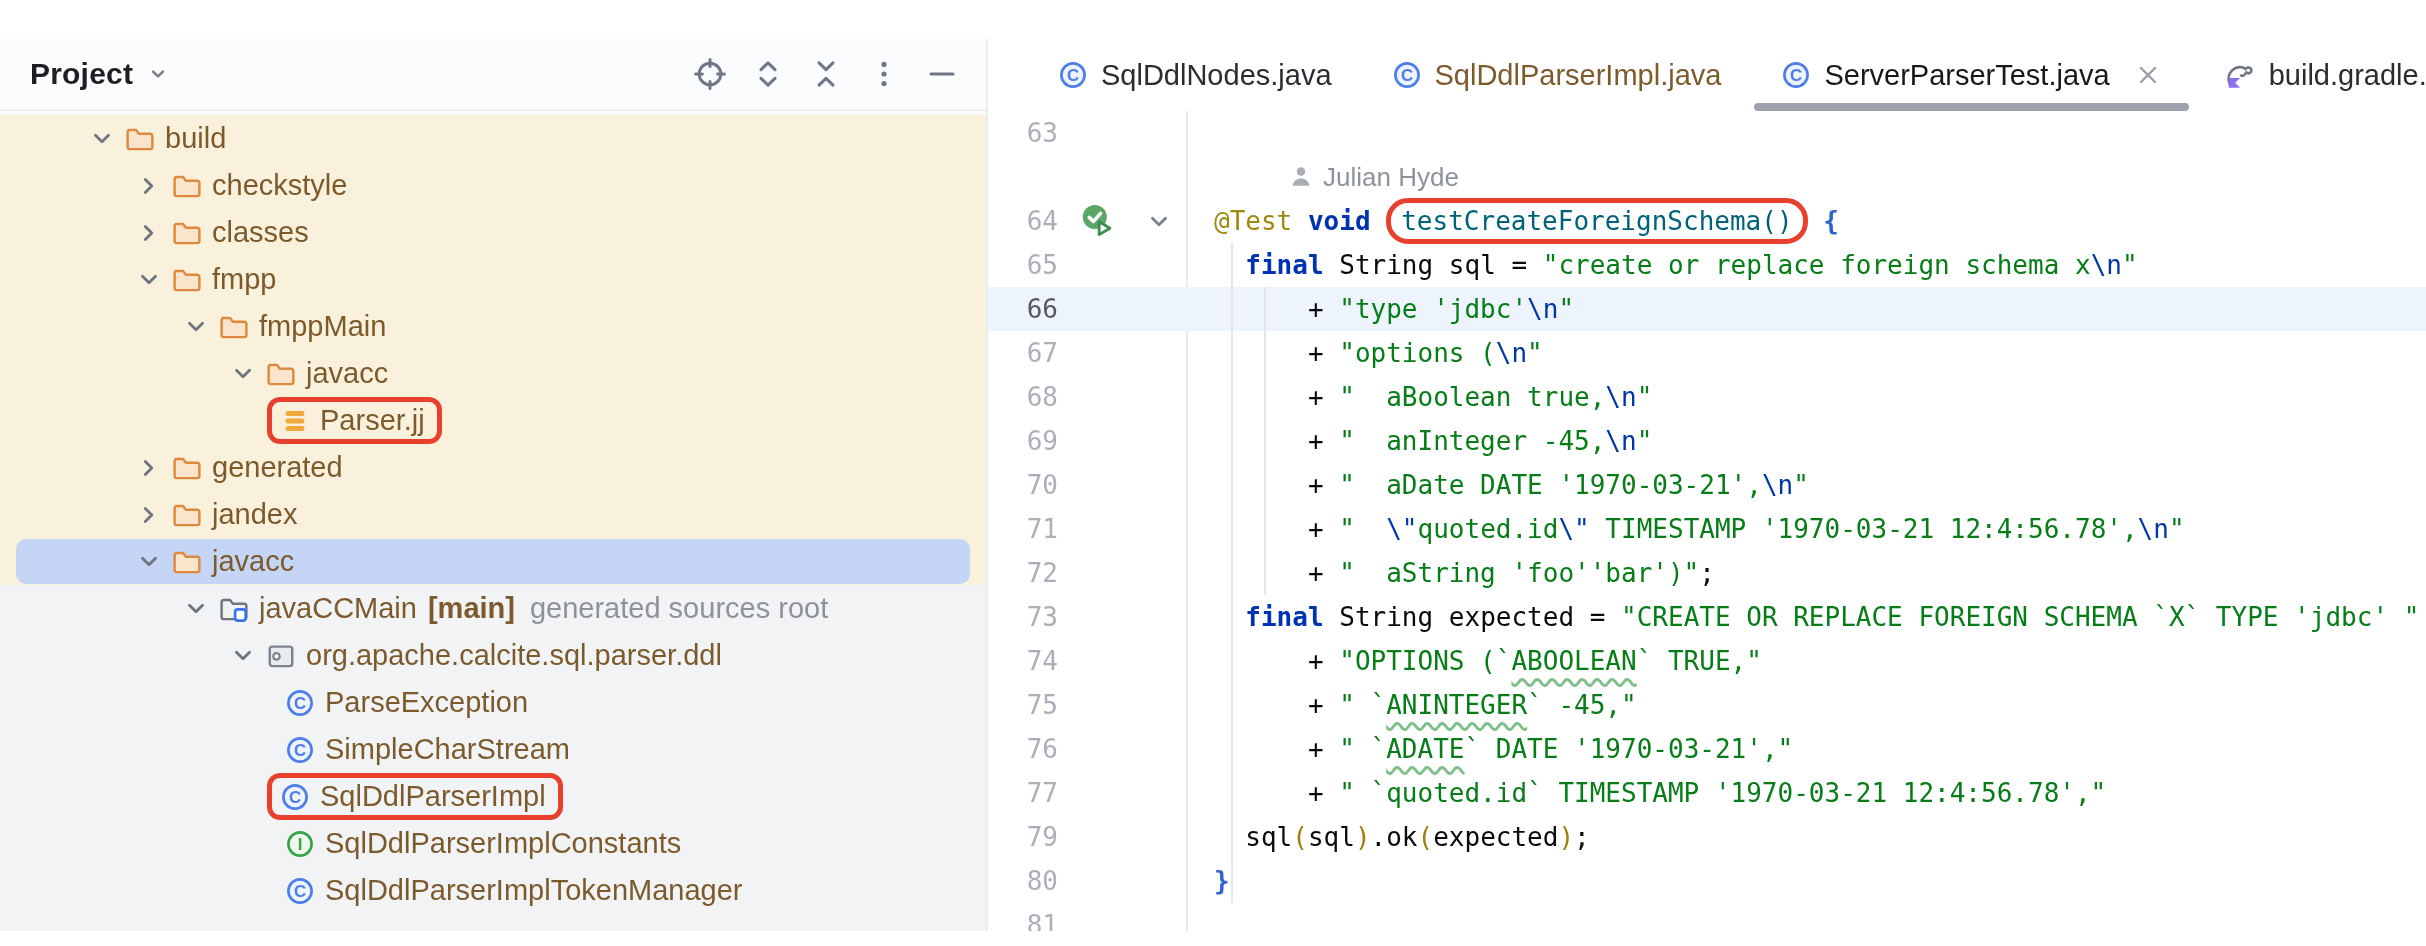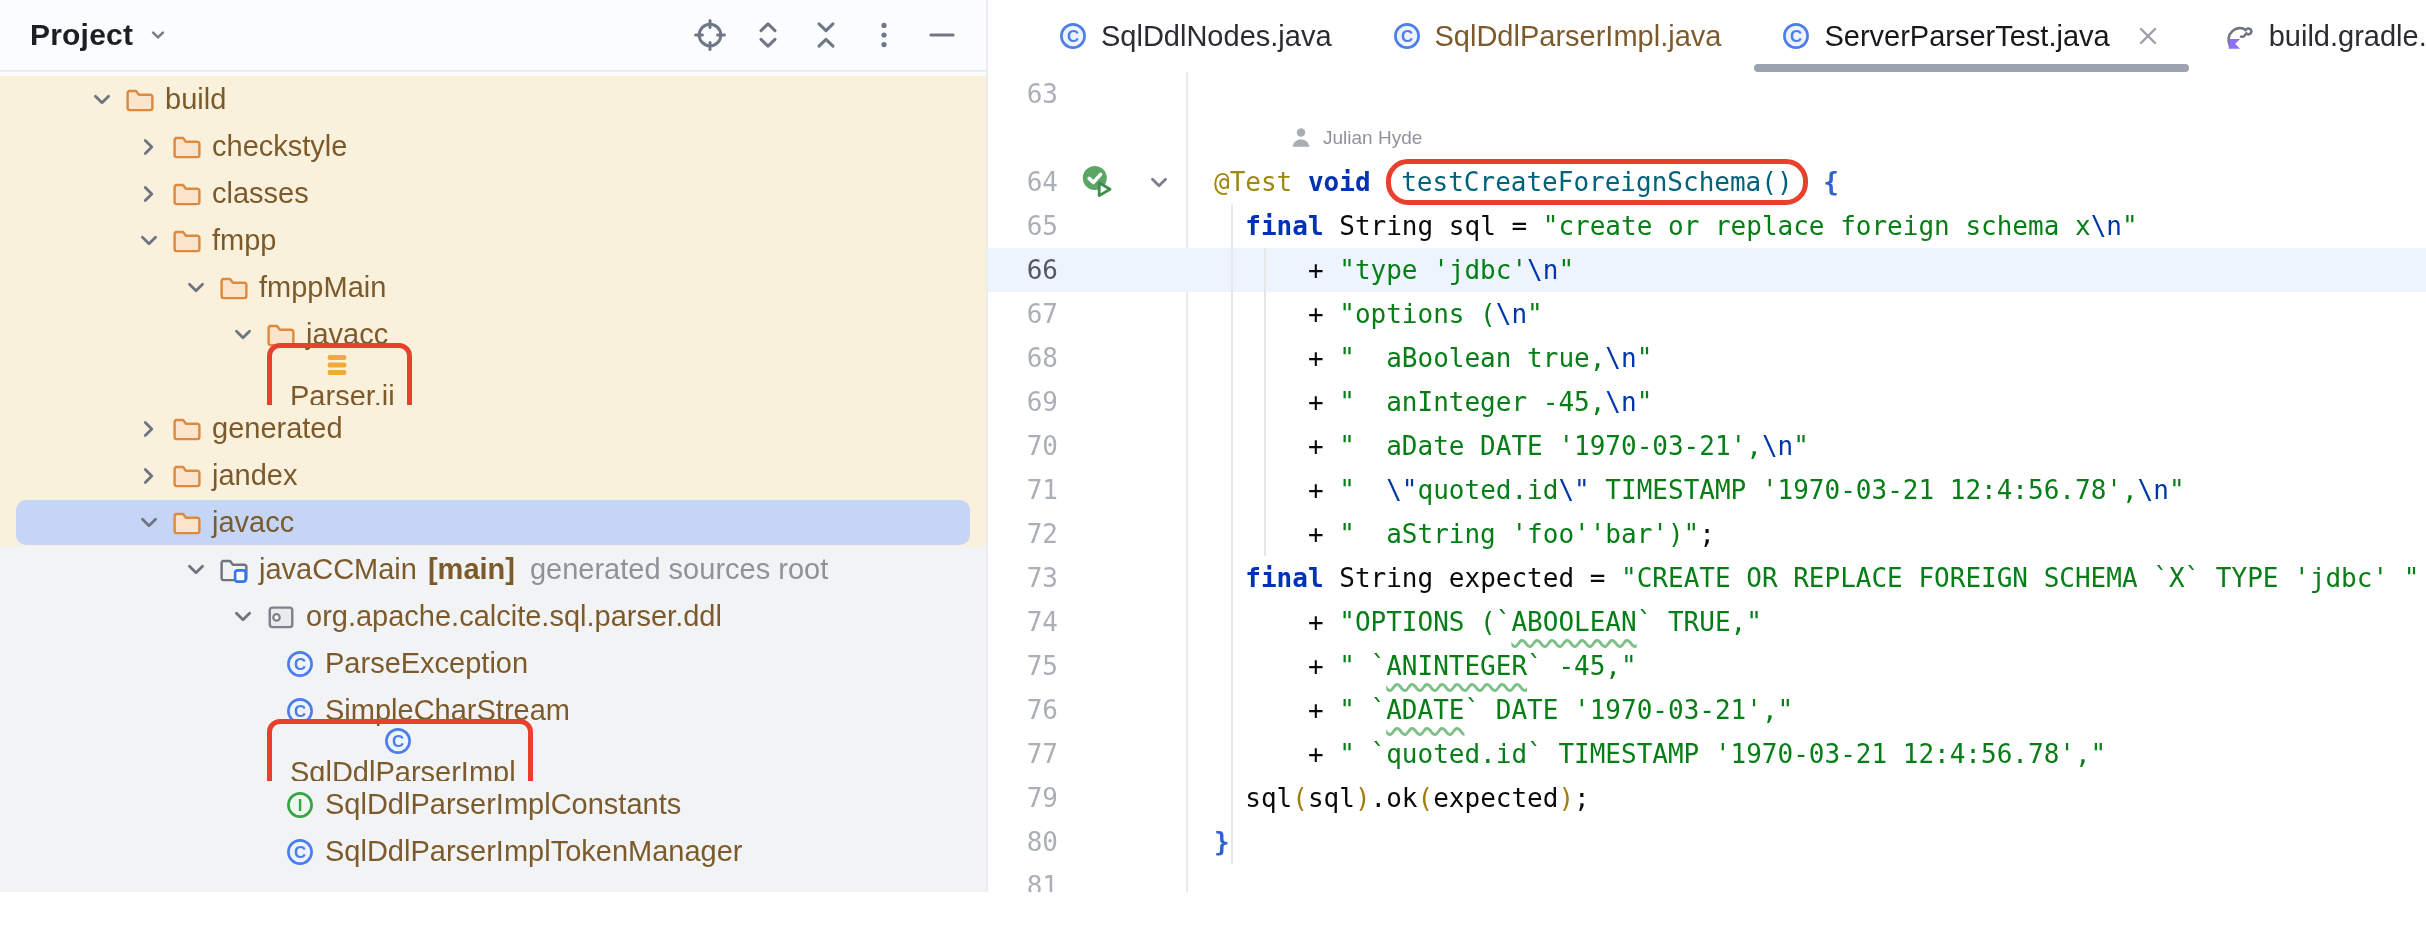--- a/index.html
+++ b/index.html
@@ -1,17 +1,17 @@
 <!DOCTYPE html>
 <html><head>
 <meta charset="utf-8">
 <style>
   html,body{margin:0;padding:0;background:#fff;}
   #app{position:relative;width:2426px;height:892px;background:#e5e5e5;overflow:hidden;
-       font-family:"Liberation Sans","DejaVu Sans",sans-serif;}
+       font-family:"Liberation Sans","DejaVu Sans",sans-serif;margin-top:39px;}
 
   
   .panel{position:absolute;left:0;top:0;width:986px;height:946px;background:#FBFCFD;}
   .panel-header{position:absolute;top:0;left:0;width:986px;height:72px;box-sizing:border-box;
                 border-bottom:2px solid #EBECF0;display:flex;align-items:center;
                 padding:0 26px 0 30px;}
   .panel-title{font-size:30px;font-weight:700;color:#1E1F22;letter-spacing:.2px;}
   .title-chev{margin-left:12px;display:flex;}
   .toolbar{margin-left:auto;display:flex;align-items:center;gap:22px;}
   .tbtn{width:36px;height:36px;display:flex;align-items:center;justify-content:center;border-radius:6px;}
@@ -25,21 +25,21 @@
   .row-content{position:relative;display:flex;align-items:center;}
   .chev{width:30px;display:flex;justify-content:center;flex:none;}
   .ticon{width:30px;height:30px;flex:none;margin-left:8px;display:flex;}
   .ticon.nochev{margin-left:10px;}
   .tlabel{margin-left:10px;font-size:29px;white-space:pre;}
   .t-dark{color:#1E1F22;}
   .t-olive{color:#7D5A2C;}
   .lbl-main{margin-left:11px;font-weight:700;color:#7D5A2C;font-size:29px;}
   .lbl-suffix{margin-left:15px;color:#8F9399;font-size:29px;}
   .redbox{display:inline-flex;align-items:center;border:5px solid #E8402C;border-radius:13px;
-          padding:2px 12px 2px 8px;margin:-7px 0 -7px -8px;flex-direction:column;}
+          padding:2px 12px 2px 8px;margin:-7px 0 -7px -8px;}
   .redbox .ticon{margin-left:0;}
   .tree-fill{height:24px;background:#F2F3F5;}
 
   
   .divider{position:absolute;left:986px;top:0;bottom:0;width:2px;background:#EBECF0;}
 
   
   .editor{position:absolute;left:988px;top:0;width:1438px;height:946px;background:#fff;overflow:hidden;}
   .tabs{position:absolute;top:0;left:0;right:0;height:72px;display:flex;align-items:stretch;padding-left:40px;}
   .tab{position:relative;display:flex;align-items:center;padding:0 30px;font-size:29px;color:#2A2C32;}
@@ -56,21 +56,21 @@
   .cline{position:relative;height:44px;}
   .cline.current::before{content:"";position:absolute;left:0;right:0;top:0;bottom:0;background:#EDF4FD;}
   .lnum{position:absolute;left:0;top:0;width:70px;height:44px;line-height:44px;text-align:right;
         font-family:"DejaVu Sans Mono",monospace;font-size:26px;color:#ABAFB8;z-index:1;}
   .cline.current .lnum{color:#55585E;}
   .gicon{position:absolute;left:92px;top:4px;z-index:1;display:flex;}
   .gfold{position:absolute;left:156px;top:8px;z-index:1;display:flex;}
   .ccode{position:absolute;left:226px;top:0;height:44px;line-height:44px;white-space:pre;
          font-family:"DejaVu Sans Mono",monospace;font-size:26px;z-index:1;}
   .inlay{position:relative;height:44px;display:flex;align-items:center;padding-left:300px;z-index:1;}
-  .inlay-text{margin-left:9px;color:#8E939B;font-size:19px;}
+  .inlay-text{margin-left:9px;color:#8E939B;font-size:26px;}
 
   .c-plain{color:#0A0A0A;}
   .c-kw{color:#0033B3;font-weight:bold;}
   .c-ann{color:#9E880D;}
   .c-fn{color:#00627A;}
   .c-str{color:#067D17;}
   .c-esc{color:#0037A6;}
   .c-brace{color:#2D63CE;font-weight:bold;}
   .c-paren{color:#A07D0E;}
   .c-typo{color:#067D17;text-decoration:underline wavy #7FBF8A;text-decoration-thickness:2.5px;text-underline-offset:8px;}

